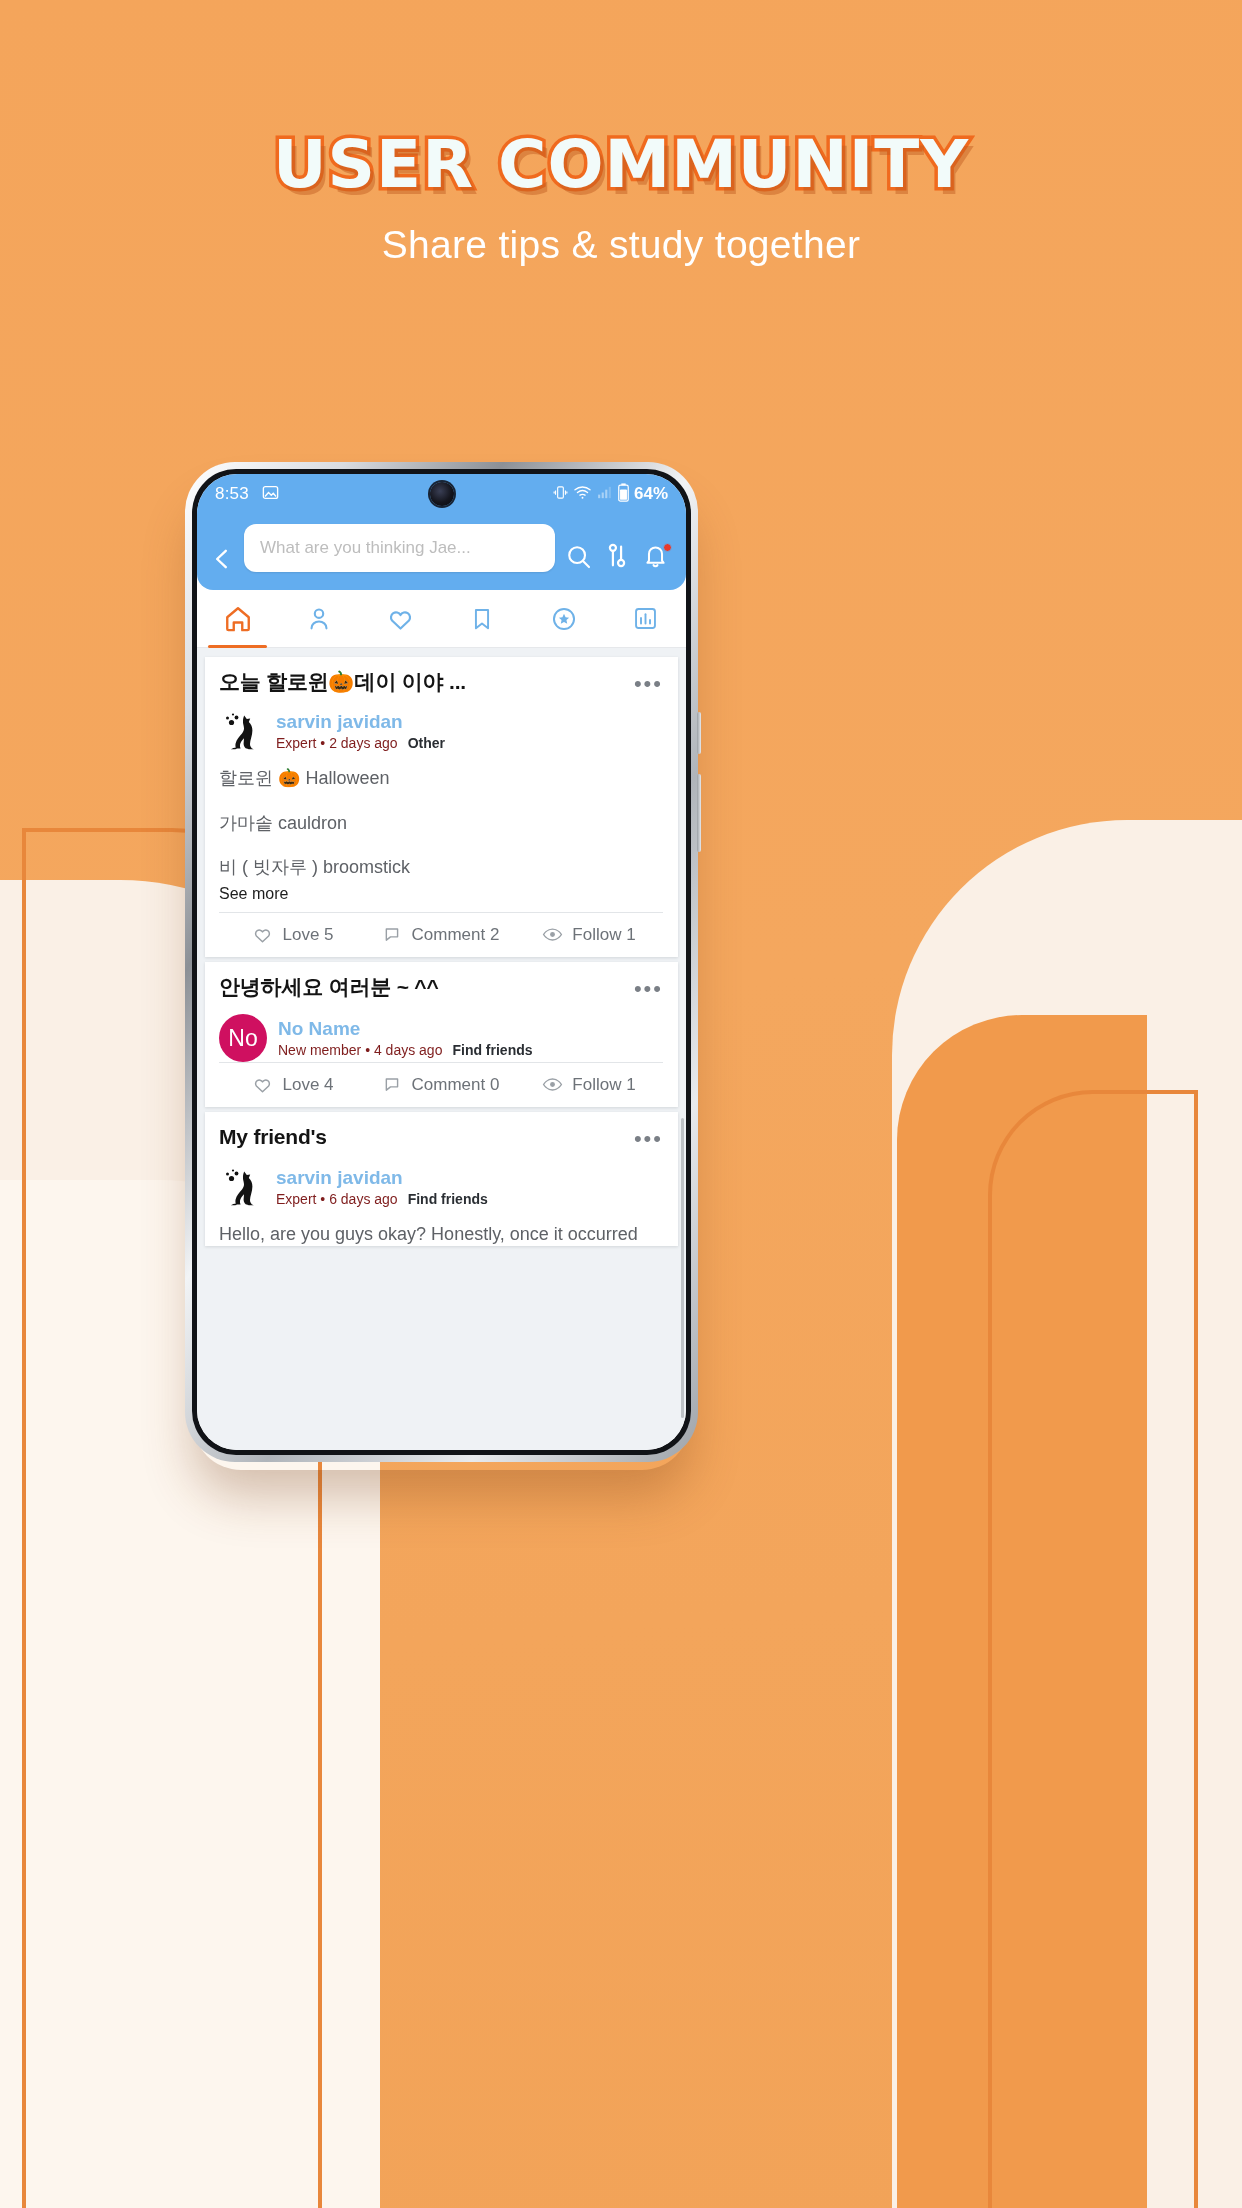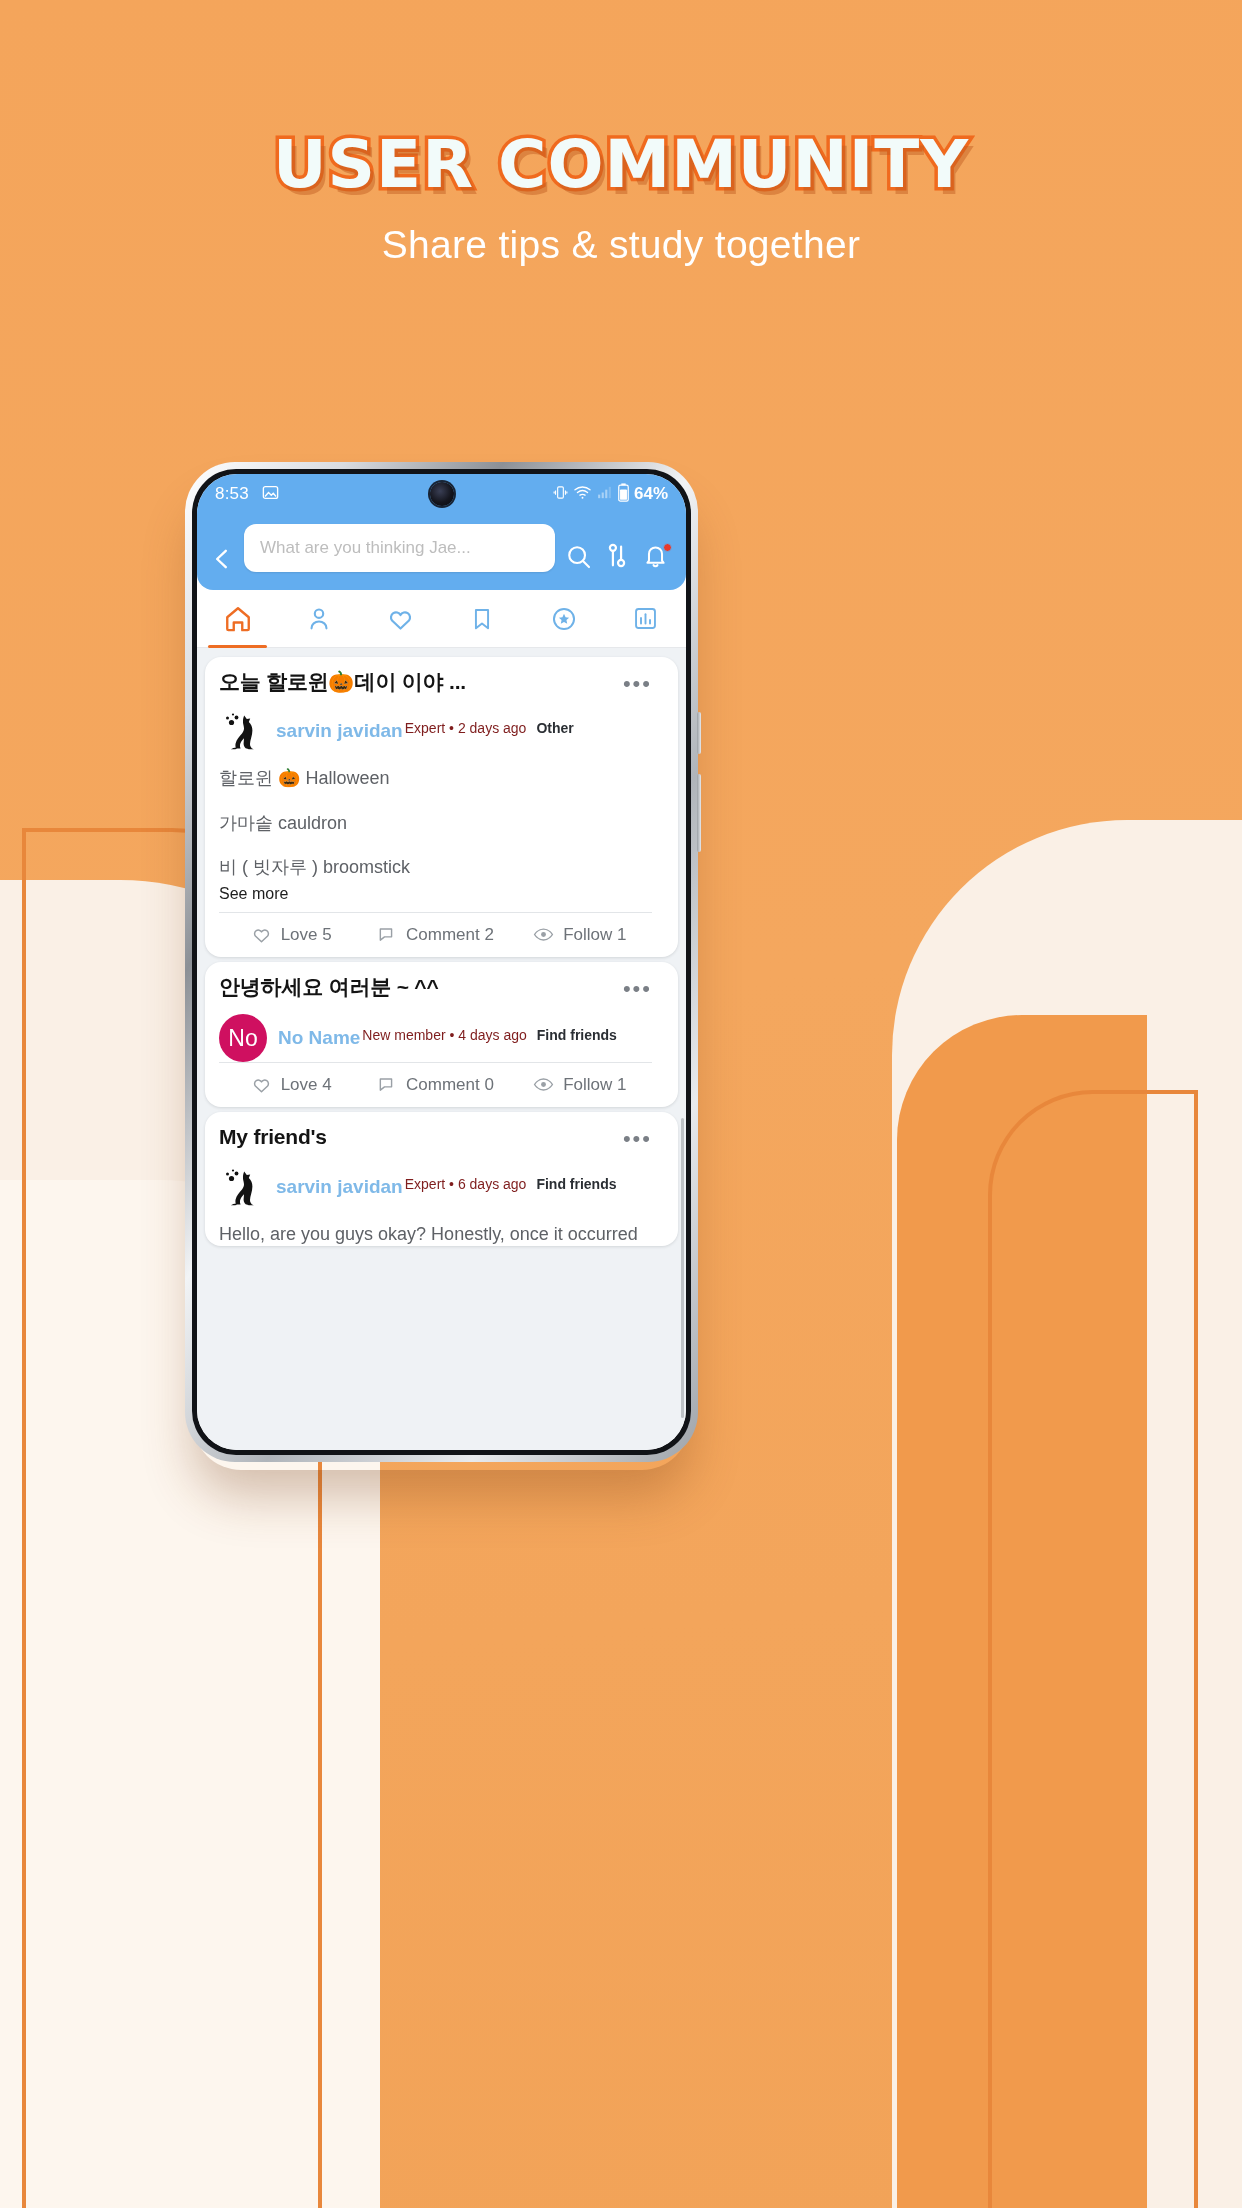--- a/index.html
+++ b/index.html
@@ -214,43 +214,43 @@
     position: relative;
   }
   .scrollbar {
     position: absolute; right: 2px; top: 470px;
     width: 3px; height: 300px; border-radius: 2px;
     background: rgba(130,135,142,0.45);
   }
   .card {
     background: #FFFFFF;
     margin: 5px 8px;
-    border-radius: 16px;
+    border-radius: 0;
     box-shadow: 0 1px 3px rgba(40,50,60,0.14);
-    padding: 12px 26px 0 14px;
+    padding: 12px 15px 0 14px;
   }
   .card-top { display: flex; align-items: flex-start; }
   .card-title {
     font-size: 21px; font-weight: 700; color: #141414;
     line-height: 1.25; flex: 1 1 auto;
     letter-spacing: -0.2px;
   }
   .dots {
     flex: 0 0 auto; color: #7A7F86; font-size: 22px;
     letter-spacing: 2px; line-height: 1; padding-top: 4px; cursor: pointer;
   }
   .author-row { display: flex; align-items: center; gap: 11px; margin-top: 14px; }
   .avatar-cat { width: 46px; height: 44px; flex: 0 0 46px; }
   .avatar-initial {
     width: 48px; height: 48px; flex: 0 0 48px; border-radius: 50%;
     background: #CF1060; color: #FFFFFF;
     display: flex; align-items: center; justify-content: center;
     font-size: 23px; font-weight: 400;
   }
-  .author-meta { display: flex; flex-direction: row; gap: 2px; }
+  .author-meta { display: flex; flex-direction: column; gap: 2px; }
   .author-name { font-size: 19px; font-weight: 700; color: #7FB9E8; }
   .meta-line { display: flex; align-items: baseline; gap: 10px; }
   .meta-sub { font-size: 14px; color: #7f1d1d; }
   .meta-tag { font-size: 14px; color: #2A2E33; font-weight: 700; }
   .post-body { margin-top: 13px; }
   .post-line {
     font-size: 18px; color: #5E6166; line-height: 1.35;
     margin-bottom: 20px;
   }
   .post-line.tight { margin-bottom: 6px; }

